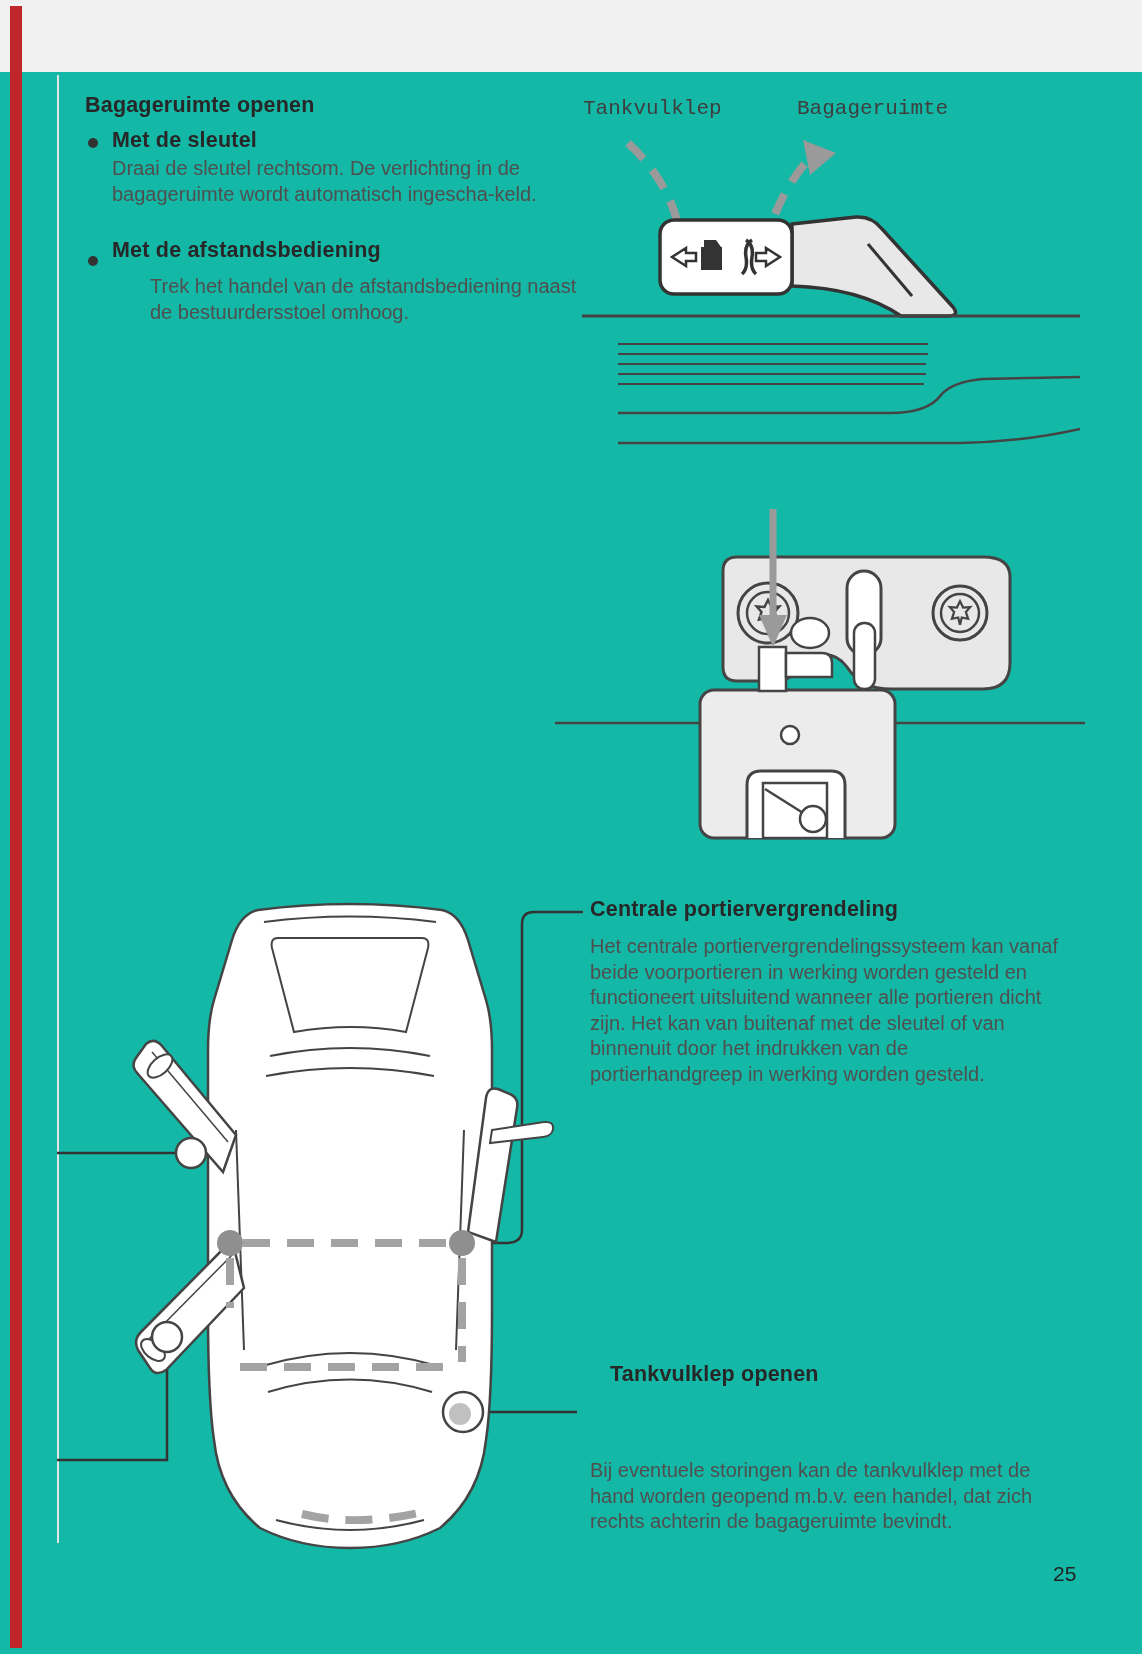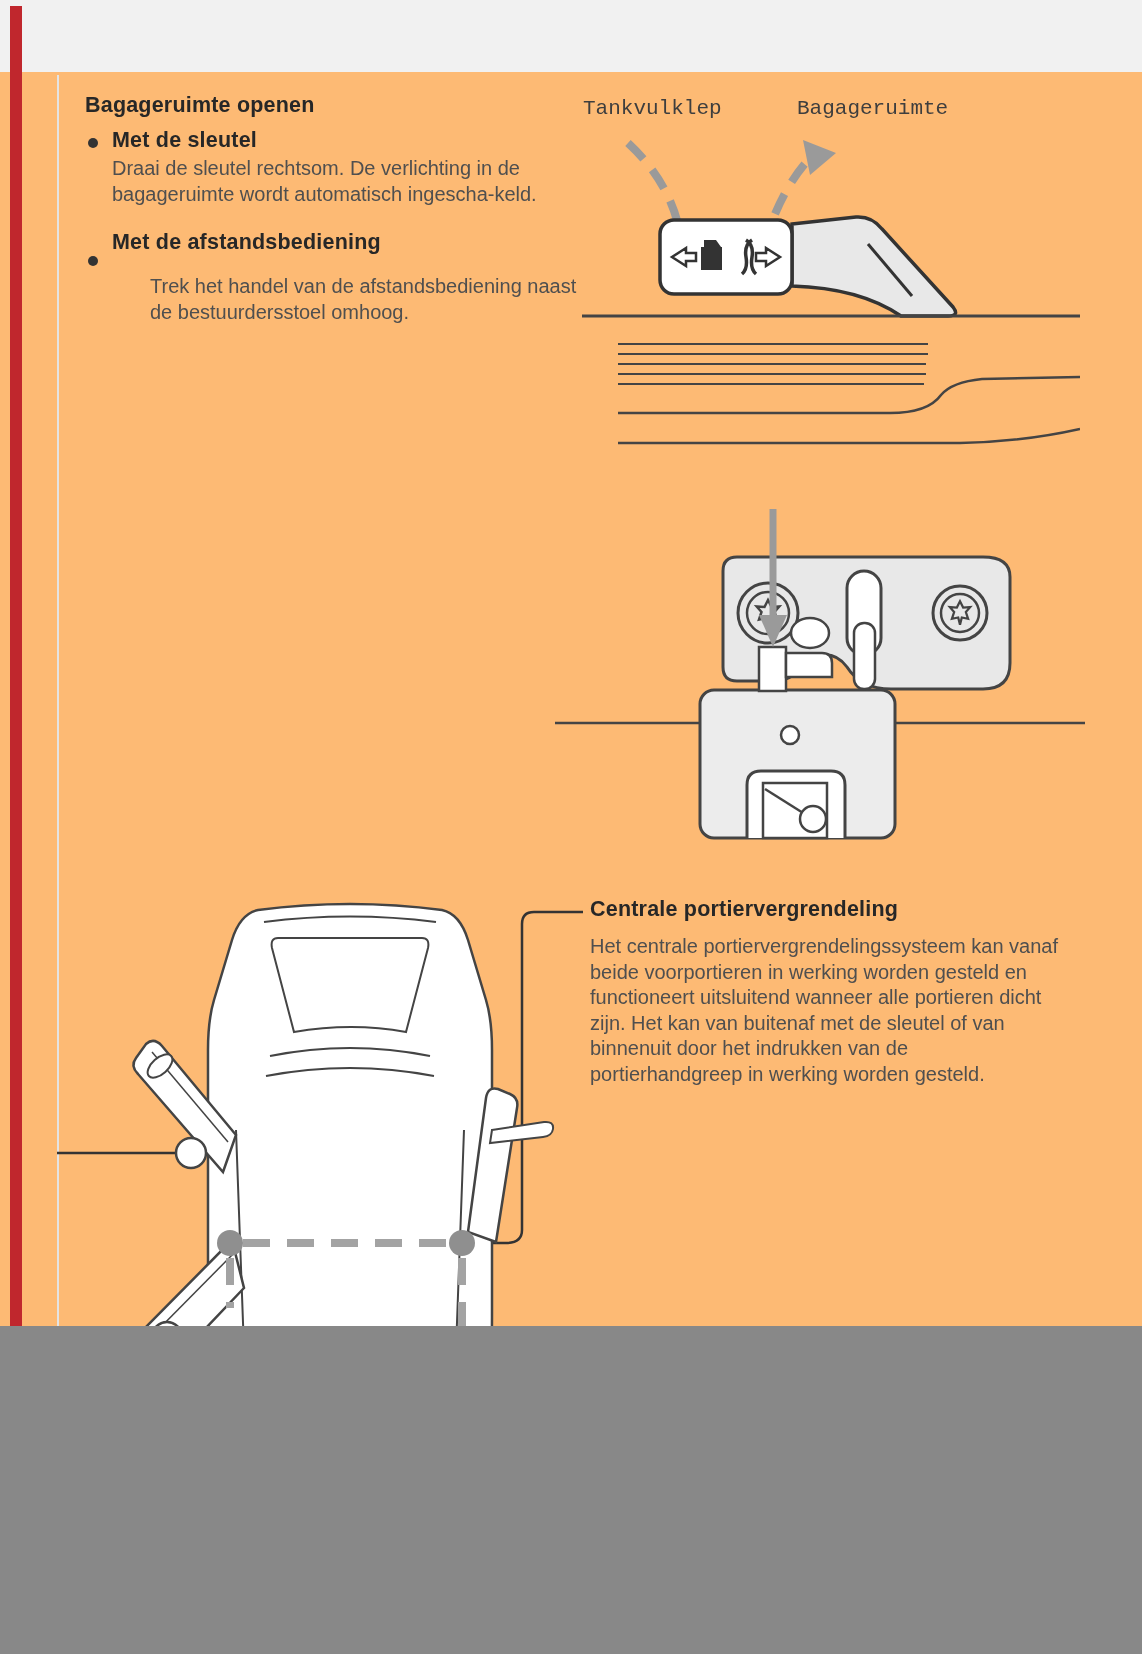--- a/index.html
+++ b/index.html
@@ -1,17 +1,17 @@
 <!DOCTYPE html>
 <html><head>
 <meta charset="utf-8">
 <style>
   html,body{margin:0;padding:0;background:#888;}
   #page{
-    position:relative;width:1142px;height:1326px;background:#fdba74;
+    position:relative;width:1142px;height:1654px;background:#14b8a6;
     font-family:"Liberation Sans","DejaVu Sans",sans-serif;overflow:hidden;
   }
   .abs{position:absolute;}
   #top-strip{left:0;top:0;width:1142px;height:72px;background:#f1f1f1;}
   #red-bar{left:10px;top:6px;width:12px;height:1642px;background:#c0272d;}
   #scan-line{left:57px;top:75px;width:2px;height:1468px;background:#e4e4e4;}
   .h1{font-size:21.5px;font-weight:bold;color:#272727;letter-spacing:.2px;}
   .body-txt{font-size:20px;line-height:25.5px;color:#4f4f4f;}
   .bullet-dot{width:10px;height:10px;border-radius:50%;background:#333;}
   .fig-label{font-size:21px;color:#3e3e3e;font-family:Liberation Mono, monospace;}
@@ -27,21 +27,21 @@
   <div id="red-bar" class="abs"></div>
   <div id="scan-line" class="abs"></div>
 
   <div class="abs h1" style="left:85px;top:93px;">Bagageruimte openen</div>
 
   <div class="abs bullet-dot" style="left:88px;top:138px;"></div>
   <div class="abs h1" style="left:112px;top:128px;">Met de sleutel</div>
   <div class="abs body-txt" style="left:112px;top:156px;width:447px;">Draai de sleutel rechtsom. De verlichting in de bagageruimte wordt automatisch ingescha-keld.</div>
 
   <div class="abs bullet-dot" style="left:88px;top:256px;"></div>
-  <div class="abs h1" style="left:112px;top:230px;">Met de afstandsbediening</div>
+  <div class="abs h1" style="left:112px;top:238px;">Met de afstandsbediening</div>
   <div class="abs body-txt" style="left:112px;top:274px;width:430px;margin-left:38px;">Trek het handel van de afstandsbediening naast de bestuurdersstoel omhoog.</div>
 
 
   <div class="abs fig-label" style="left:583px;top:97px;">Tankvulklep</div>
   <div class="abs fig-label" style="left:797px;top:97px;">Bagageruimte</div>
 
   <svg class="abs" style="left:560px;top:128px;" width="520" height="335" viewBox="0 0 520 335">
 
     <path d="M68,15 Q108,52 119,100" fill="none" stroke="#9a9a9a" stroke-width="8" stroke-dasharray="22 14"></path>
     <polygon points="105,98 137,96 122,133" fill="#9a9a9a"></polygon>
@@ -146,15 +146,16 @@
     <circle cx="422" cy="363" r="13" fill="#8f8f8f"></circle>
 
     <circle cx="423" cy="532" r="20" fill="#ffffff" stroke="#444" stroke-width="2.5"></circle>
     <circle cx="420" cy="534" r="11" fill="#c0c0c0"></circle>
   </svg>
 
   <div class="abs h1" style="left:590px;top:897px;">Centrale portiervergrendeling</div>
   <div class="abs body-txt" style="left:590px;top:934px;width:474px;">Het centrale portiervergrendelingssysteem kan vanaf beide voorportieren in werking worden gesteld en functioneert uitsluitend wanneer alle portieren dicht zijn. Het kan van buitenaf met de sleutel of van binnenuit door het indrukken van de portierhandgreep in werking worden gesteld.</div>
 
   <div class="abs h1" style="left:590px;top:1362px;margin-left:20px;">Tankvulklep openen</div>
+  <div class="abs body-txt" style="left:590px;top:1458px;width:474px;">Bij eventuele storingen kan de tankvulklep met de hand worden geopend m.b.v. een handel, dat zich rechts achterin de bagageruimte bevindt.</div>
 
   <div class="abs pgnum" style="left:1053px;top:1562px;">25</div>
 </div>
 
 </body></html>

